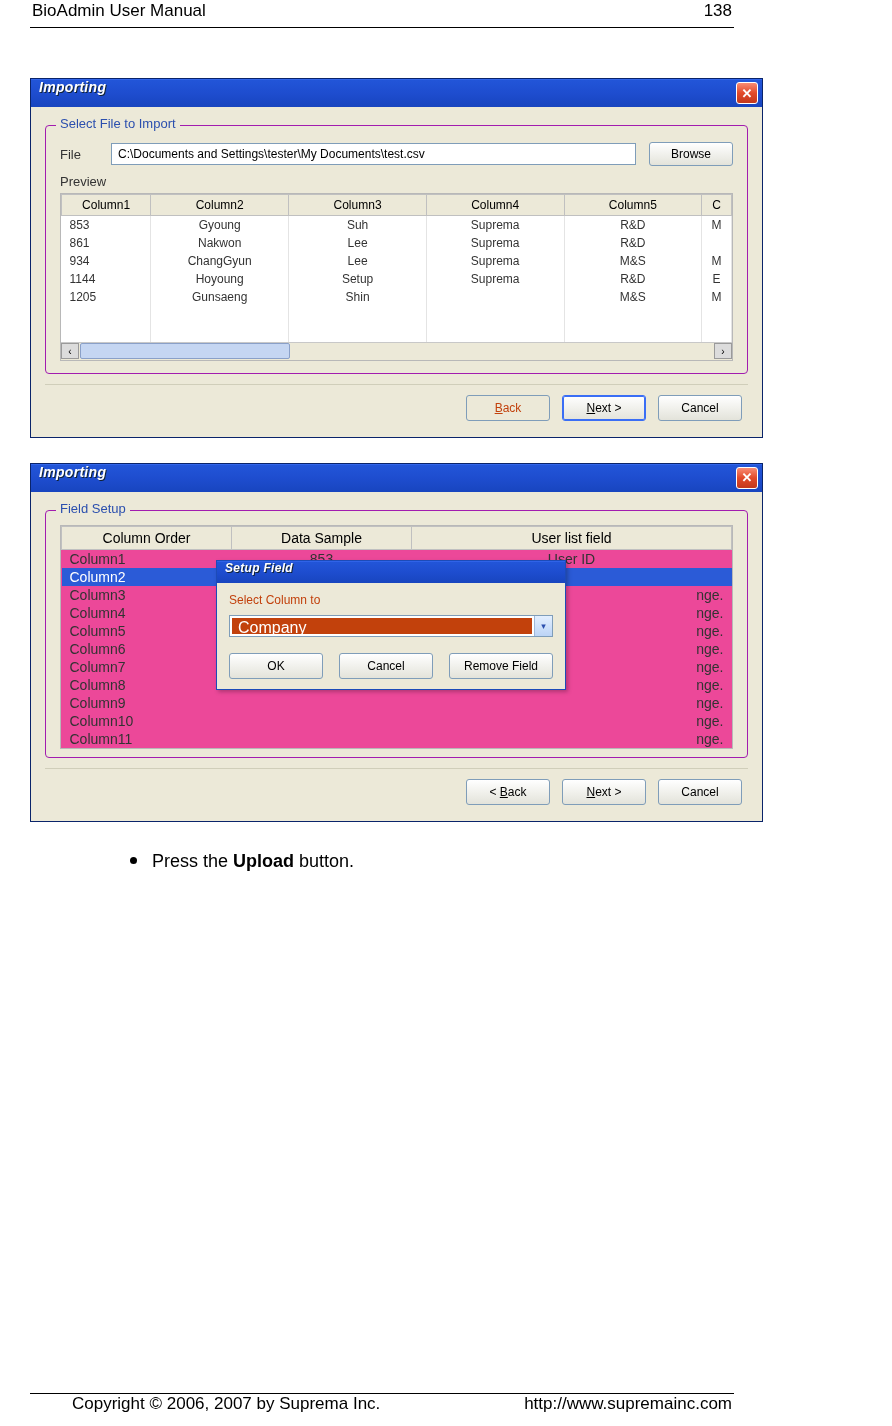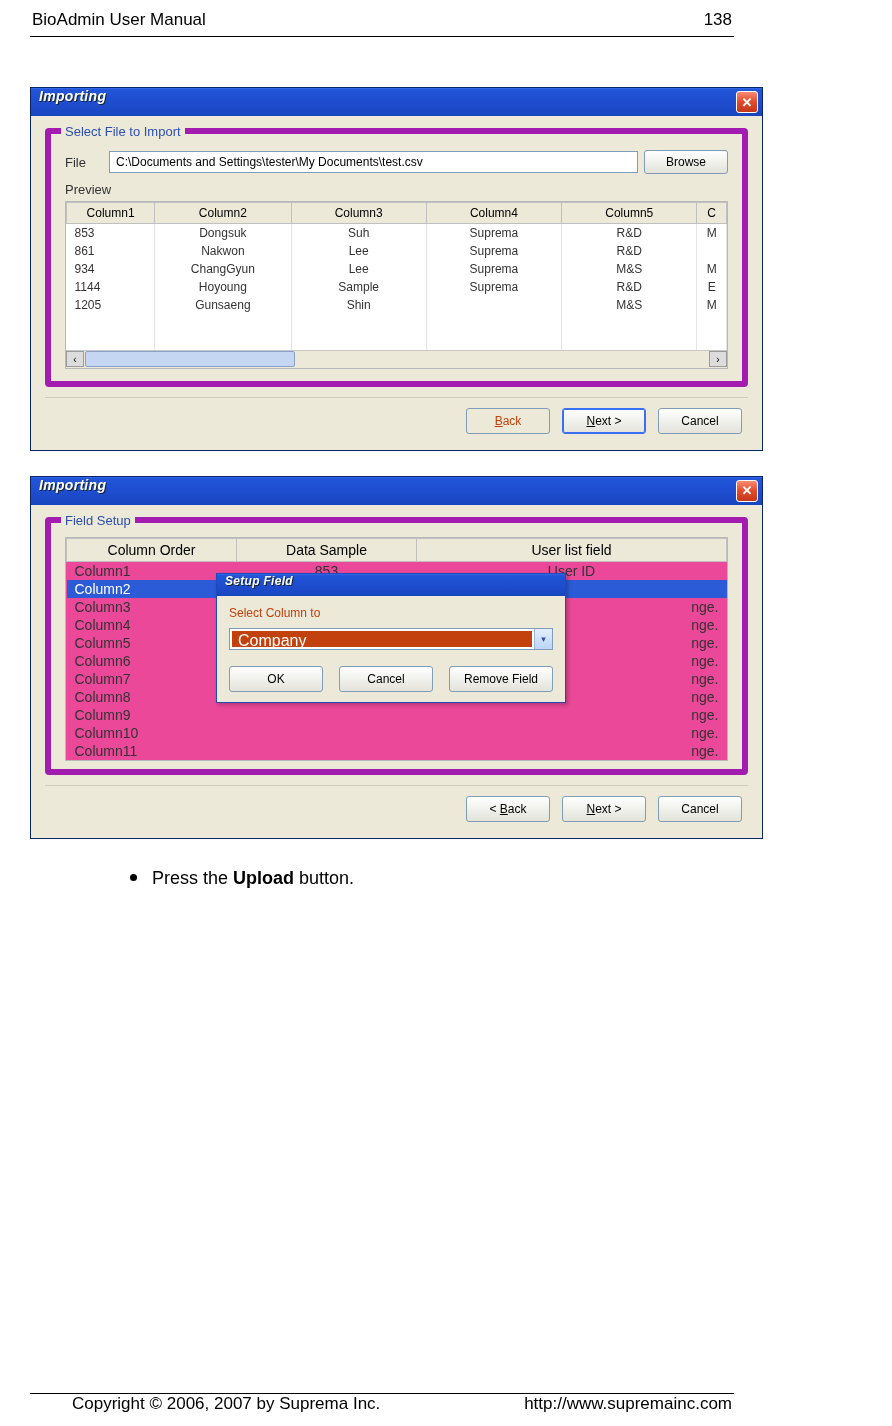--- a/index.html
+++ b/index.html
@@ -1,32 +1,32 @@
 <!DOCTYPE html>
 <html><head>
 <meta charset="utf-8">
 <style>
   * { margin:0; padding:0; box-sizing:border-box; }
   body { font-family: Arial, sans-serif; background:#fff; font-size:14px; }
-  .page { width:764px; height:1426px; position:relative; padding:10px 30px; }
+  .page { width:764px; height:1426px; position:relative; padding:1px 30px; }
   .header { display:flex; justify-content:space-between; font-size:17px; padding:0 2px 6px 2px; }
   .hr { border:none; border-top:1px solid #000; margin-bottom:50px;}
   .hr2 { border:none; border-top:1px solid #000; margin-top:4px;}
   .footer { position:absolute; bottom:12px; left:30px; right:30px; }
   .footer-row { display:flex; justify-content:space-between; font-size:17px; padding:0 2px;margin-left:40px; }
 
   .dialog { width:733px; margin:0 auto 25px auto; border:1px solid #0a246a; background:#ece9d8; position:relative; }
   .titlebar { height:28px; background:linear-gradient(to bottom,#3a6ef5,#2255d8 5%,#1e4dcf 50%,#1845bf); display:flex; align-items:flex-start; padding:0 4px 0 8px; position:relative; }
   .titlebar .ttext { color:#fff; font-weight:bold; font-style:italic; font-size:14px; letter-spacing:0.3px; text-shadow:1px 1px 0 #123; }
   .closebtn { position:absolute; right:4px; top:3px; width:22px; height:22px; background:linear-gradient(to bottom,#f98c74,#e24a2a 50%,#c3381c); border:1px solid #fff; border-radius:3px; display:flex; align-items:center; justify-content:center; color:#fff; font-weight:bold; font-size:13px; cursor:pointer;}
   .dlg-body { background:#ece9d8; padding:12px 14px 6px 14px; }
 
-  .fieldset { border:6px solid #a21caf; border-radius:4px; margin:0 0 10px 0; padding:16px 14px 12px 14px; position:relative; }
+  .fieldset { border:1px solid #a21caf; border-radius:4px; margin:6px 0 10px 0; padding:16px 14px 12px 14px; position:relative; }
   .fieldset .legend { position:absolute; top:-10px; left:10px; background:#ece9d8; padding:0 4px; color:#2b4fae; font-size:13px; }
-  .fileline { display:flex; align-items:center; gap:6px; margin-bottom:8px;}
+  .fileline { display:flex; align-items:center; gap:13px; margin-bottom:8px;}
   .filelabel { font-size:13px; color:#333; width:38px; }
   .fileinput { flex:1; height:22px; border:1px solid #7f9db9; background:#fff; padding:2px 6px; font-size:12px; }
   .browsebtn { height:24px; width:84px; border:1px solid #7f9db9; background:linear-gradient(to bottom,#fff,#e3e3da); border-radius:3px; font-size:12px; cursor:pointer;}
   .prevlabel { font-size:13px; color:#333; margin:6px 0 4px 0; display:block;}
 
   .preview-wrap { border:1px solid #b8b8b8; background:#fff; }
   .preview-table { width:100%; border-collapse:collapse; font-size:12px; }
   .preview-table th { background:#ece9d8; border:1px solid #c0c0c0; padding:3px 6px; font-weight:normal; text-align:center; height:20px;}
   .preview-table td { border-right:1px solid #e4e4e4; padding:1px 6px; text-align:center; height:18px; color:#333;}
   .preview-table td:first-child { text-align:left; padding-left:8px;}
@@ -96,21 +96,21 @@
               <th style="width:140px">Column2</th>
               <th style="width:140px">Column3</th>
               <th style="width:140px">Column4</th>
               <th style="width:140px">Column5</th>
               <th style="width:30px">C</th>
             </tr>
               </thead>
             <tbody id="preview-rows">
                 <tr>
                   <td>853</td>
-                  <td>Dongsuk</td>
+                  <td>Gyoung</td>
                   <td>Suh</td>
                   <td>Suprema</td>
                   <td>R&amp;D</td>
                   <td>M</td>
                 </tr>
                 <tr>
                   <td>861</td>
                   <td>Nakwon</td>
                   <td>Lee</td>
                   <td>Suprema</td>
@@ -121,21 +121,21 @@
                   <td>934</td>
                   <td>ChangGyun</td>
                   <td>Lee</td>
                   <td>Suprema</td>
                   <td>M&amp;S</td>
                   <td>M</td>
                 </tr>
                 <tr>
                   <td>1144</td>
                   <td>Hoyoung</td>
-                  <td>Sample</td>
+                  <td>Setup</td>
                   <td>Suprema</td>
                   <td>R&amp;D</td>
                   <td>E</td>
                 </tr>
                 <tr>
                   <td>1205</td>
                   <td>Gunsaeng</td>
                   <td>Shin</td>
                   <td></td>
                   <td>M&amp;S</td>

